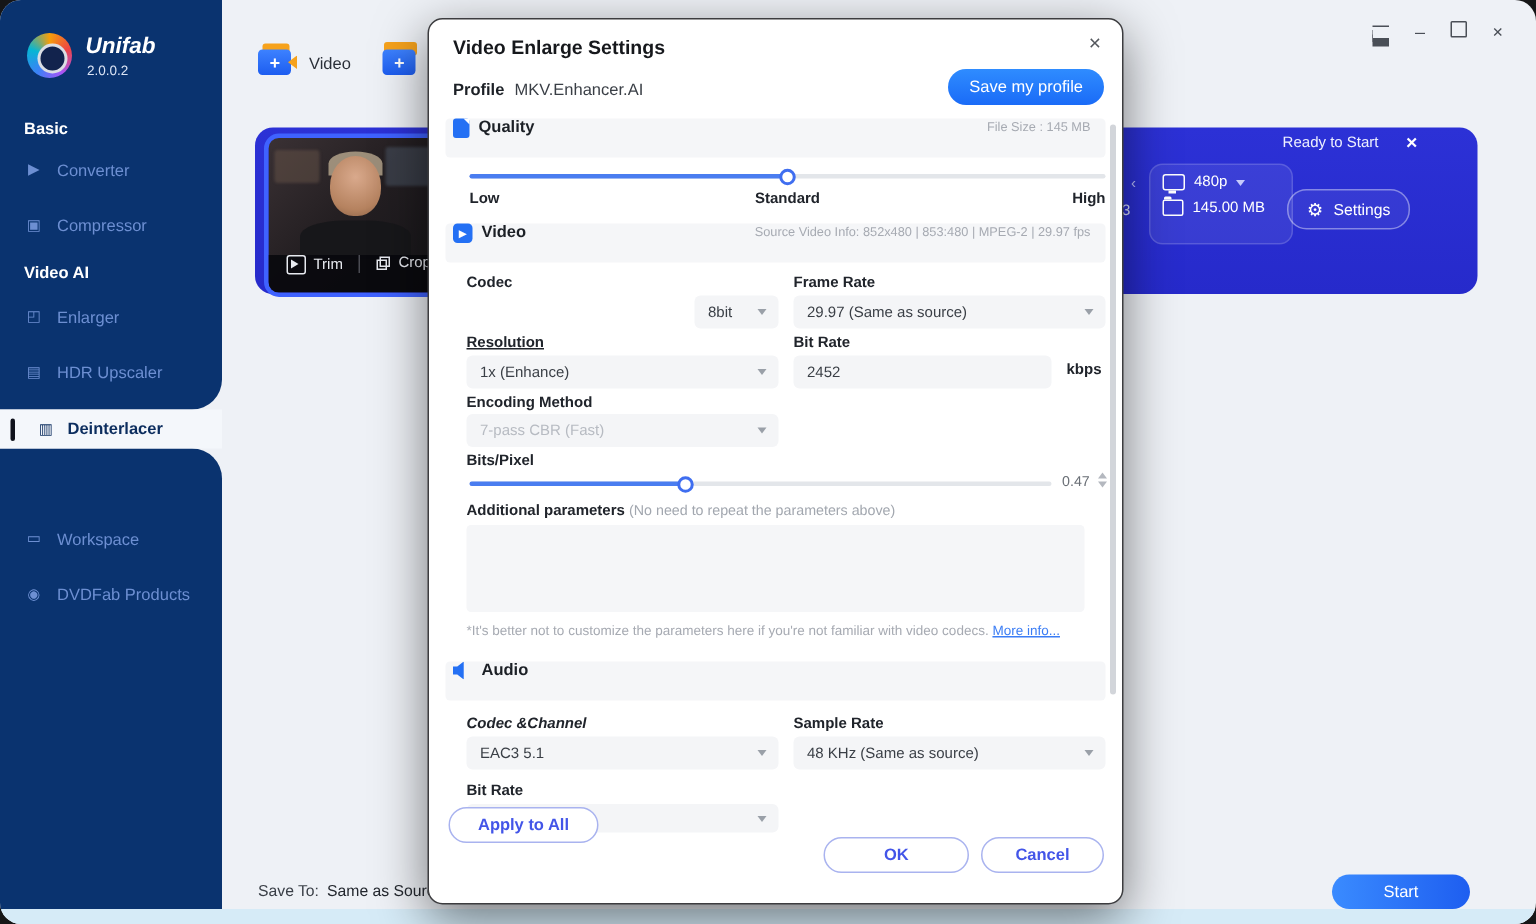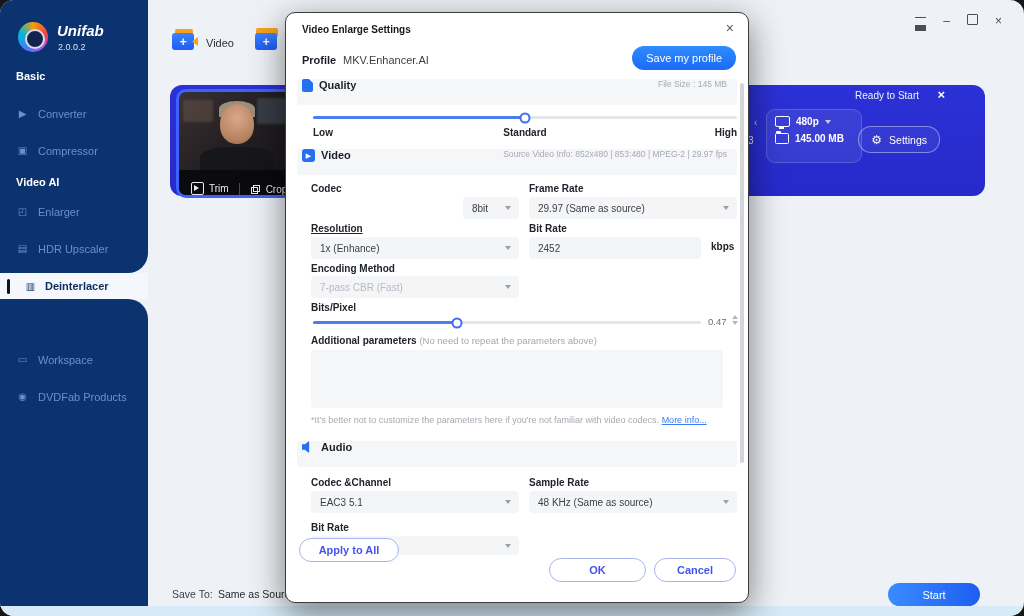--- a/index.html
+++ b/index.html
@@ -39,51 +39,51 @@
   
   .card{position:absolute;left:170px;top:85px;width:815px;height:111px;border-radius:12px;background:linear-gradient(180deg,#2c31d6,#262acb);}
   .thumb{position:absolute;left:6px;top:4px;width:116px;height:103px;border:3px solid #3f62ff;border-radius:10px;overflow:hidden;
      background:linear-gradient(135deg,#3a3134 0%,#241f22 45%,#17161a 100%);}
   .thumb .bgph1{position:absolute;left:4px;top:8px;width:30px;height:22px;background:#6e5a4d;opacity:.45;border-radius:2px;filter:blur(1px);}
   .thumb .bgph2{position:absolute;right:4px;top:6px;width:34px;height:26px;background:#5a6a7d;opacity:.4;border-radius:2px;filter:blur(1px);}
   .face{position:absolute;left:50%;top:12px;transform:translateX(-50%);width:34px;height:40px;border-radius:50% 50% 46% 46%;
      background:radial-gradient(circle at 50% 35%,#d9a98c,#b5825f 70%,#8a6248);}
   .hair{position:absolute;left:50%;top:9px;transform:translateX(-50%);width:36px;height:16px;border-radius:50% 50% 0 0;background:#b9a98f;opacity:.8;}
   .torso{position:absolute;left:50%;bottom:22px;transform:translateX(-50%);width:74px;height:26px;border-radius:40% 40% 0 0;background:#17171a;}
-  .trimrow{position:absolute;left:0;right:0;bottom:0;height:25px;background:rgba(8,8,12,.88);display:flex;align-items:flex-end;color:#e8eaf0;font-size:10px;}
+  .trimrow{position:absolute;left:0;right:0;bottom:0;height:25px;background:rgba(8,8,12,.88);display:flex;align-items:flex-start;color:#e8eaf0;font-size:10px;}
   .trimrow .seg{display:flex;align-items:center;gap:5px;cursor:pointer;}
   .trimrow .div{width:1px;height:12px;background:#4a4b52;margin:0 10px;}
   .mini-ico{width:11px;height:11px;border:1.3px solid #e8eaf0;border-radius:2px;position:relative;display:inline-block;}
   .mini-ico.trim:after{content:"";position:absolute;left:2px;top:2px;width:0;height:0;border-left:5px solid #e8eaf0;border-top:3px solid transparent;border-bottom:3px solid transparent;}
   .mini-ico.crop{border:none;}
   .mini-ico.crop:before{content:"";position:absolute;left:1px;top:3px;right:3px;bottom:1px;border:1.3px solid #e8eaf0;}
   .mini-ico.crop:after{content:"";position:absolute;left:3px;top:1px;right:1px;bottom:3px;border:1.3px solid #e8eaf0;}
   .status{position:absolute;right:66px;top:5px;color:#eef0ff;font-size:10px;}
   .card-x{position:absolute;right:40px;top:2px;color:#fff;font-size:13px;font-weight:bold;cursor:pointer;}
   .partial3{position:absolute;left:578px;top:50px;color:#dfe3ff;font-size:10px;}
   .dashL{position:absolute;left:584px;top:32px;color:#b9befb;font-size:10px;}
   .infobox{position:absolute;left:596px;top:24px;width:94px;height:52px;border-radius:9px;background:rgba(255,255,255,.08);border:1px solid rgba(255,255,255,.16);}
-  .inforow{display:flex;align-items:center;gap:6px;color:#fff;font-size:10px;margin:6px 0 0 8px;font-weight:bold;}
+  .inforow{display:flex;align-items:center;gap:6px;color:#fff;font-size:10px;margin:6px 0 0 8px;}
   .mon-ico{width:13px;height:9px;border:1.4px solid #fff;border-radius:2px;position:relative;}
   .mon-ico:after{content:"";position:absolute;left:3px;bottom:-3px;width:5px;height:2px;background:#fff;}
   .fold-ico{width:12px;height:9px;border:1.4px solid #fff;border-radius:1.5px;position:relative;}
   .fold-ico:before{content:"";position:absolute;left:0;top:-3px;width:5px;height:2px;background:#fff;border-radius:1px 1px 0 0;}
   .caret-sm{width:0;height:0;border-left:3px solid transparent;border-right:3px solid transparent;border-top:4px solid #c6cafc;}
   .settingsbtn{position:absolute;right:45px;top:41px;height:25px;padding:0 12px;border-radius:13px;border:1px solid rgba(255,255,255,.4);
      background:rgba(255,255,255,.06);display:flex;align-items:center;gap:7px;color:#fff;font-size:10.5px;cursor:pointer;}
   .gear{color:#fff;font-size:12px;line-height:1;}
   
   .saveto-lab{position:absolute;left:172px;top:588px;font-size:10.5px;color:#3a3f47;}
   .saveto-val{position:absolute;left:218px;top:588px;font-size:10.5px;color:#23272e;cursor:pointer;}
   .startbtn{position:absolute;left:888px;top:583px;width:92px;height:23px;border-radius:12px;
      background:linear-gradient(90deg,#3a8bff,#1e5ef0);color:#fff;font-size:11px;display:flex;align-items:center;justify-content:center;cursor:pointer;}
   
   .modal{position:absolute;left:285px;top:12px;width:462px;height:589px;background:#fff;border:1px solid #3c3c3f;border-radius:10px;
      box-shadow:0 10px 34px rgba(0,0,0,.5);}
-  .m-title{position:absolute;left:16px;top:11px;font-size:10px;font-weight:bold;color:#16181c;}
+  .m-title{position:absolute;left:16px;top:11px;font-size:13px;font-weight:bold;color:#16181c;}
   .m-close{position:absolute;right:14px;top:7px;font-size:14px;color:#55585e;cursor:pointer;}
   .m-profile-lab{position:absolute;left:16px;top:41px;font-size:11px;font-weight:bold;color:#1c2026;}
   .m-profile-val{position:absolute;left:57px;top:41px;font-size:11px;color:#3a3f46;}
   .m-savebtn{position:absolute;right:12px;top:33px;height:24px;padding:0 14px;border-radius:13px;
      background:linear-gradient(180deg,#2f8cff,#1a6bf7);color:#fff;font-size:11px;display:flex;align-items:center;cursor:pointer;}
   .band{position:absolute;left:11px;width:440px;height:26px;background:#f5f6f8;border-radius:3px;display:flex;}
   .band .b-lab{font-size:11px;font-weight:bold;color:#1c2026;margin-left:6px;}
   .band .b-right{position:absolute;right:10px;font-size:8.5px;color:#a6aab2;}
   .doc-ico{width:11px;height:13px;background:#2470f4;border-radius:2px;margin-left:5px;position:relative;}
   .doc-ico:after{content:"";position:absolute;right:0;top:0;border-left:4px solid transparent;border-top:4px solid #fff;}
@@ -118,21 +118,21 @@
 <div class="stage">
   <div class="window">
 
     <div class="sb-block sb-top"></div>
     <div class="sb-block sb-bot"></div>
 
     <div class="logo-mark"></div>
     <div class="app-name">Unifab</div>
     <div class="version">2.0.0.2</div>
 
-    <div class="sb-section" style="top:70px;">Basic</div>
+    <div class="sb-section" style="top:80px;">Basic</div>
 
     <div class="sb-item" style="top:107px;">
       <span class="sb-ico">▶</span>
       <span>Converter</span>
     </div>
     <div class="sb-item" style="top:144px;">
       <span class="sb-ico">▣</span>
       <span>Compressor</span>
     </div>
 
@@ -308,21 +308,21 @@
       <div class="ta" style="top:337px;"></div>
       <div class="note" style="top:402px;">
         <span>*It's better not to customize the parameters here if you're not familiar with video codecs.</span> <a>More info...</a>
       </div>
 
       <div class="band" style="top:428px;">
         <i class="spk-ico"></i>
         <span class="b-lab">Audio</span>
       </div>
 
-      <div class="f-lab" style="left:25px;top:464px;">Codec &amp;Channel</div>
+      <div class="f-lab" style="left:25px;top:464px;font-style:italic;">Codec &amp;Channel</div>
       <div class="f-lab" style="left:243px;top:464px;">Sample Rate</div>
       <div class="sel" style="left:25px;top:478px;width:208px;">
         <span class="txt">EAC3 5.1</span>
           <i class="car"></i>
       </div>
       <div class="sel" style="left:243px;top:478px;width:208px;">
         <span class="txt">48 KHz (Same as source)</span>
           <i class="car"></i>
       </div>
 

